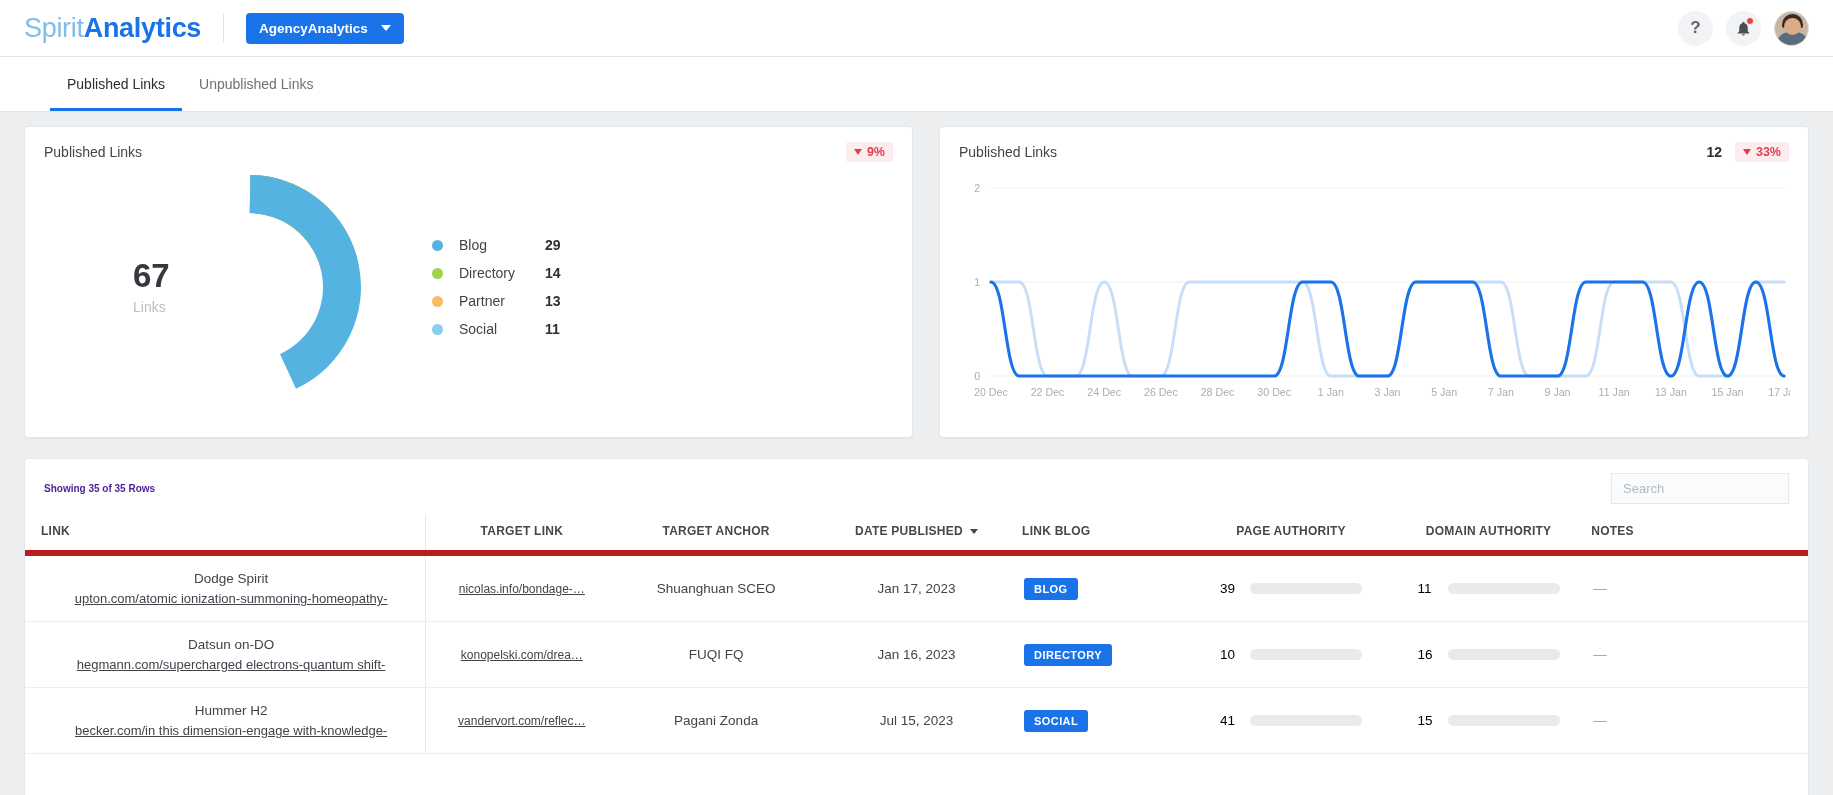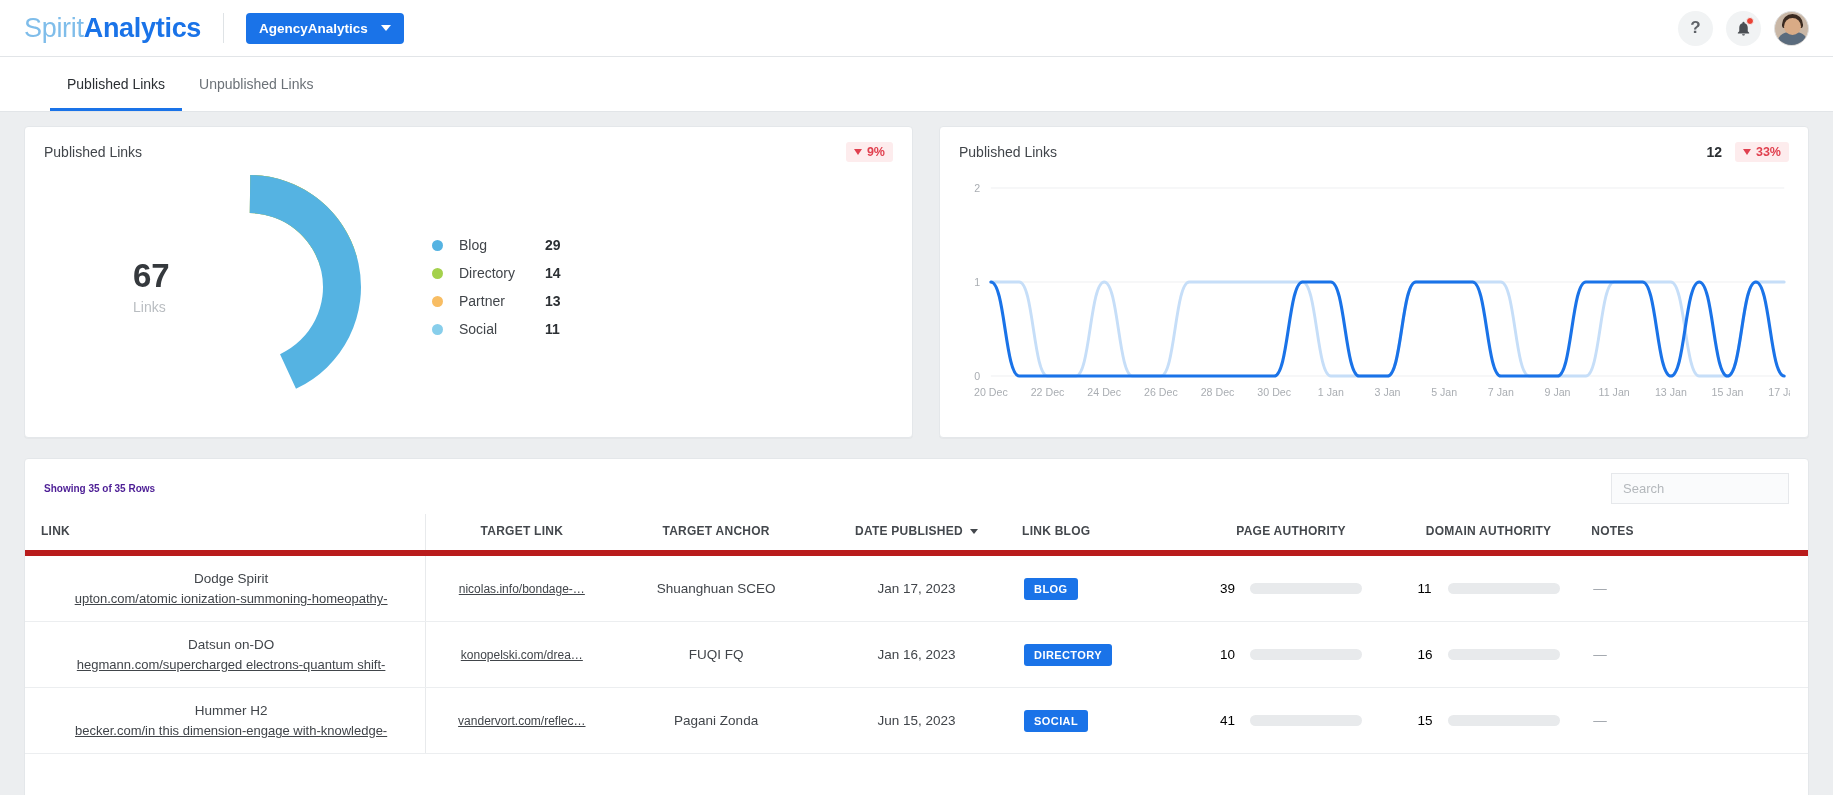--- a/index.html
+++ b/index.html
@@ -389,21 +389,21 @@
             </td>
             <td class="notes-c"><span class="dash">—</span></td>
           </tr>
           <tr>
             <td class="first">
               <div class="lk-title">Hummer H2</div>
               <a class="lk-url">becker.com/in this dimension-engage with-knowledge-</a>
             </td>
             <td><a class="tgt-link">vandervort.com/reflec…</a></td>
             <td>Pagani Zonda</td>
-            <td>Jun 15, 2023</td>
+            <td>Jul 15, 2023</td>
             <td style="text-align:left;padding-left:6px"><span class="badge">SOCIAL</span></td>
             <td>
               <div class="auth-cell">
                 <span class="auth-num">41</span>
                 <span class="auth-track"><span class="auth-fill" style="width: 41%; background: rgb(248, 189, 99);"></span></span>
               </div>
             </td>
             <td>
               <div class="auth-cell">
                 <span class="auth-num">15</span>

